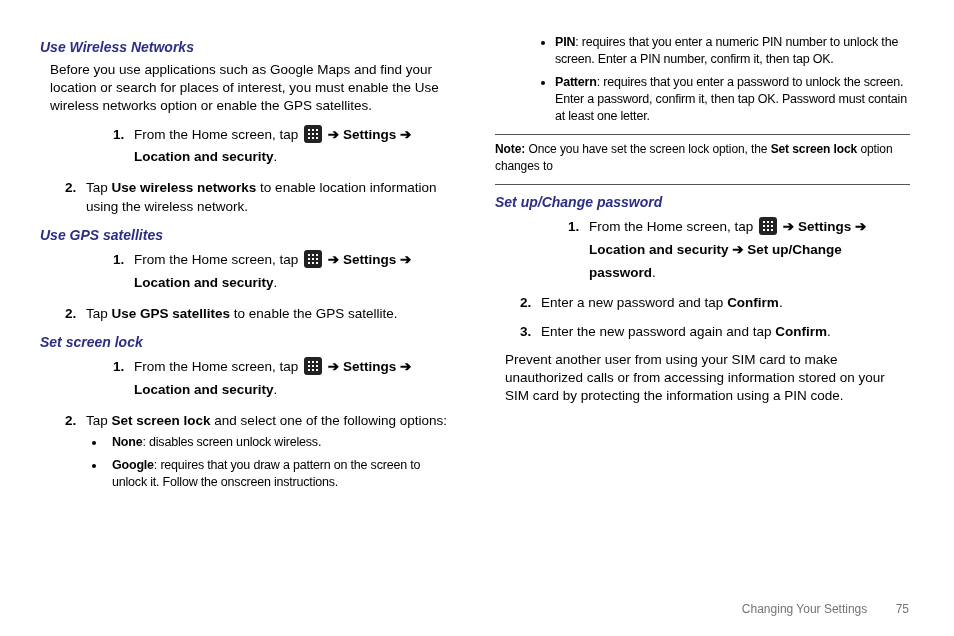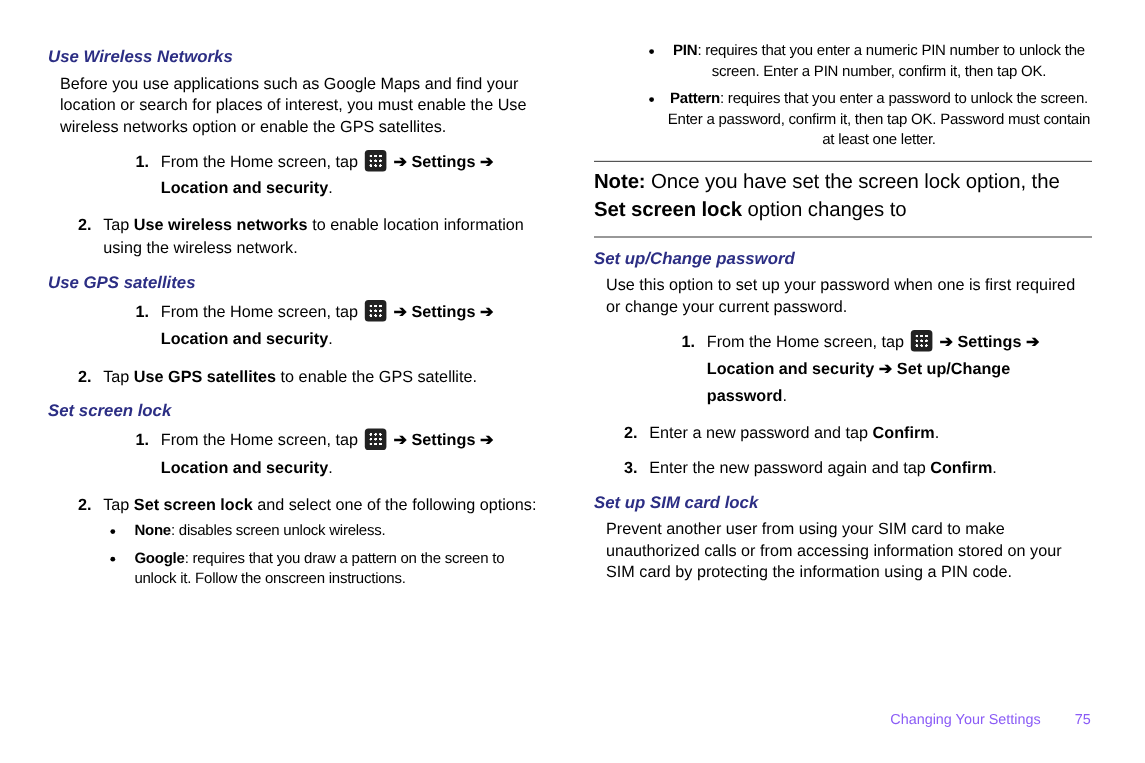--- a/index.html
+++ b/index.html
@@ -91,34 +91,34 @@
       radial-gradient(circle at 6px 10px, #fff 1px, transparent 1.2px),
       radial-gradient(circle at 10px 10px, #fff 1px, transparent 1.2px);
   }
   .arrow { font-weight: bold; }
   hr.note-rule {
     border: none;
     border-top: 1px solid #555;
     margin: 10px 0 6px 0;
   }
   .note-block {
-    font-size: 17px;
+    font-size: 12px;
     padding-left: 0px;
     letter-spacing: -0.1px;
   }
   .note-block .indent {
     display: block;
     padding-left: 30px;
   }
   .footer {
     position: absolute;
-    bottom: 30px;
+    bottom: 20px;
     right: 45px;
     font-size: 12px;
-    color: #8b5cf6;
+    color: #737373;
     text-align: center;
   }
   .page-num {
     display: inline-block;
     margin-left: 25px;
   }
   .step-inline { line-height: 1.7; margin-left: 48px; }
 </style>
 </head>
 <body>
@@ -159,46 +159,44 @@
           <li><b>None</b><span>: disables screen unlock wireless.</span></li>
           <li><b>Google</b><span>: requires that you draw a pattern on the screen to unlock it. Follow the onscreen instructions.</span></li>
         </ul>
       </li>
     </ol>
 
   </div>
 
   <div class="col">
 
-    <ul class="bullets condensed" style="margin-left:40px;text-align:center;">
+    <ul class="bullets condensed" style="margin-left:40px;">
       <li><b>PIN</b><span>: requires that you enter a numeric PIN number to unlock the screen. Enter a PIN number, confirm it, then tap OK.</span></li>
       <li><b>Pattern</b><span>: requires that you enter a password to unlock the screen. Enter a password, confirm it, then tap OK. Password must contain at least one letter.</span></li>
     </ul>
 
     <hr class="note-rule">
     <div class="note-block condensed">
       <b>Note:</b><span> Once you have set the screen lock option, the </span><b>Set screen lock</b><span> option changes to </span>
     </div>
     <hr class="note-rule">
 
     <div class="sec-head">Set up/Change password</div>
-    <div class="body-text">Use this option to set up your password when one is first required or change your current password.</div>
     <ol class="steps">
       <li class="step-inline">
         <span>From the Home screen, tap </span><span class="apps-icon"></span><span class="arrow"> ➔ </span><b>Settings</b><span class="arrow"> ➔ </span><b>Location and security</b><span class="arrow"> ➔ </span><b>Set up/Change password</b><span>.</span>
       </li>
       <li>
         <span>Enter a new password and tap </span><b>Confirm</b><span>.</span>
       </li>
       <li>
         <span>Enter the new password again and tap </span><b>Confirm</b><span>.</span>
       </li>
     </ol>
 
-    <div class="sec-head">Set up SIM card lock</div>
     <div class="body-text">Prevent another user from using your SIM card to make unauthorized calls or from accessing information stored on your SIM card by protecting the information using a PIN code.</div>
 
   </div>
 
   <div class="footer">
     <span>Changing Your Settings</span>
     <span class="page-num">75</span>
   </div>
 
 </div>

